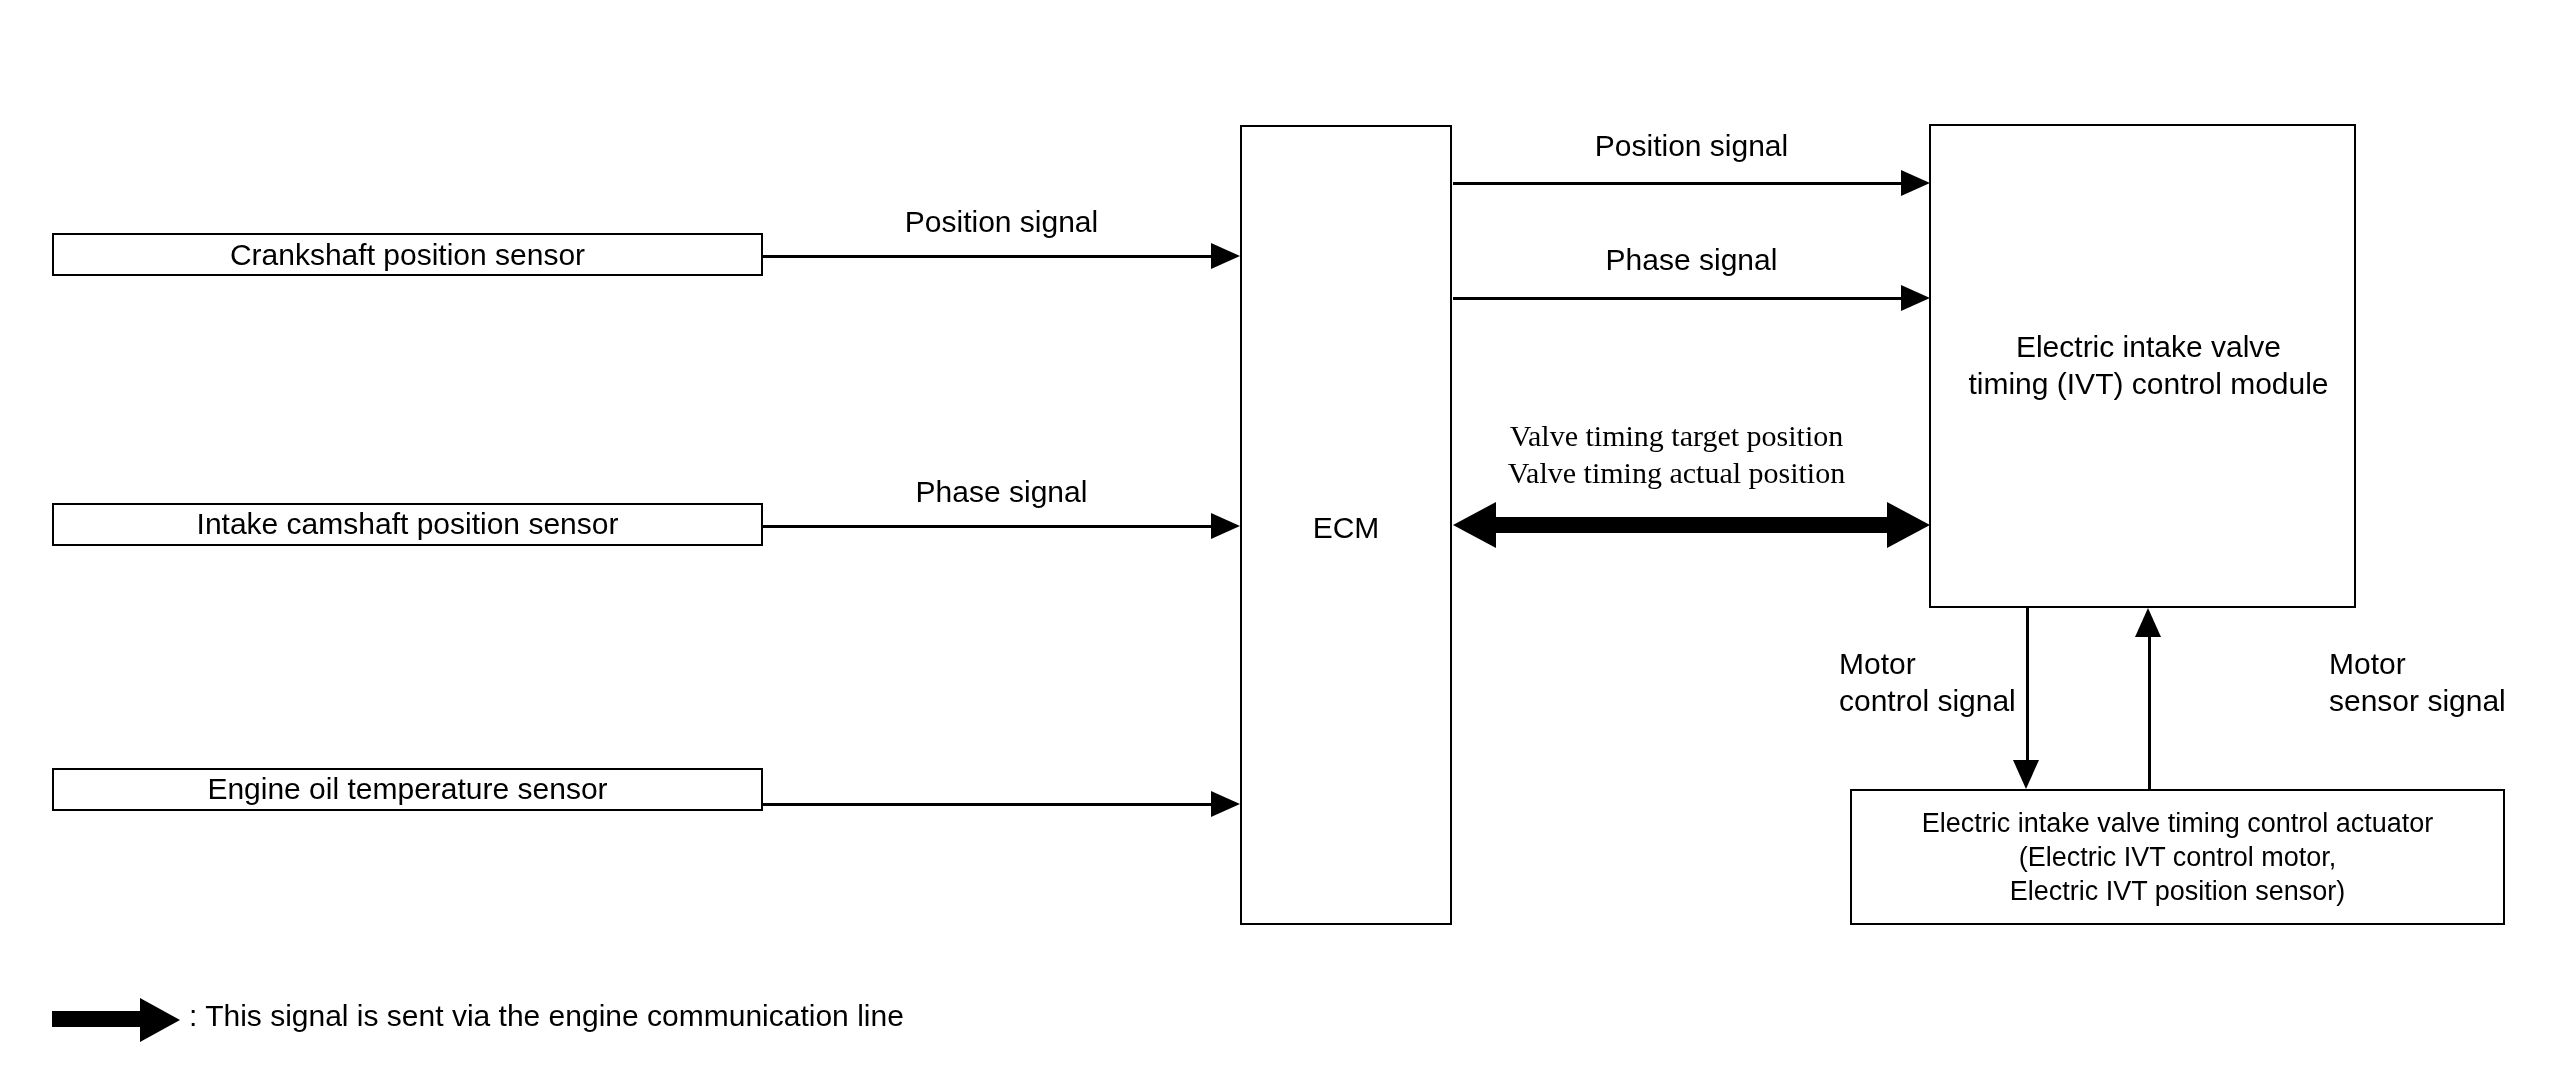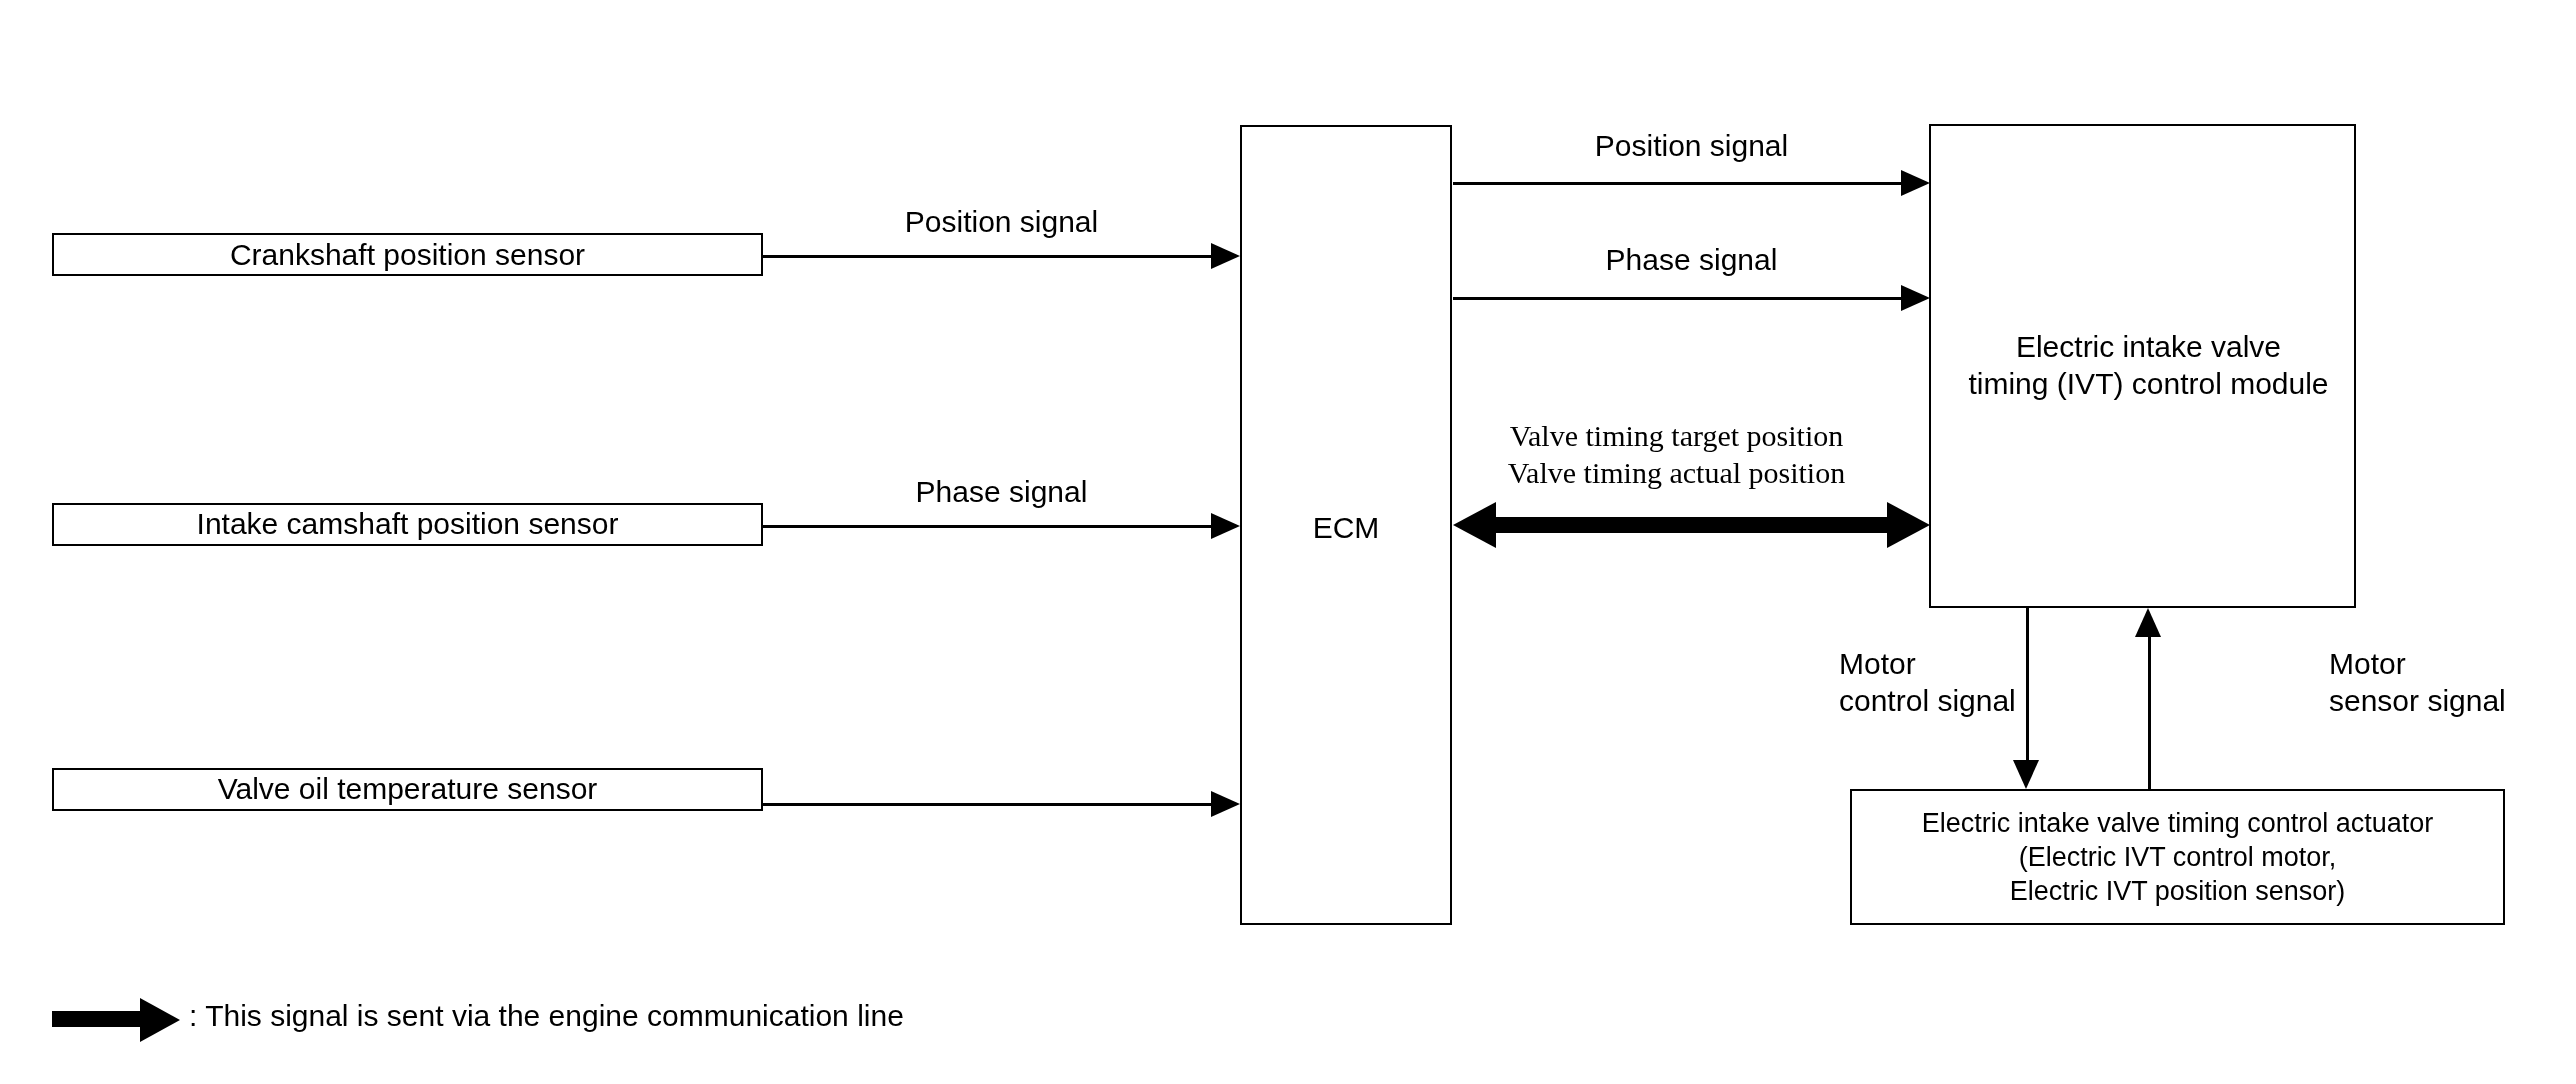--- a/index.html
+++ b/index.html
@@ -59,21 +59,21 @@
 
   <div class="box" style="left:52px;top:233px;width:711px;height:43px;align-items:flex-end;">
     <span class="txt">Crankshaft position sensor</span>
   </div>
 
   <div class="box" style="left:52px;top:503px;width:711px;height:43px;">
     <span class="txt">Intake camshaft position sensor</span>
   </div>
 
   <div class="box" style="left:52px;top:768px;width:711px;height:43px;">
-    <span class="txt">Valve oil temperature sensor</span>
+    <span class="txt">Engine oil temperature sensor</span>
   </div>
 
   <div class="box" style="left:1240px;top:125px;width:212px;height:800px;align-items:flex-start;">
     <span class="txt" style="margin-top:383px;">ECM</span>
   </div>
 
   <div class="box" style="left:1929px;top:124px;width:427px;height:484px;padding-left:12px;">
     <span class="txt">Electric intake valve
 timing (IVT) control module</span>
   </div>

